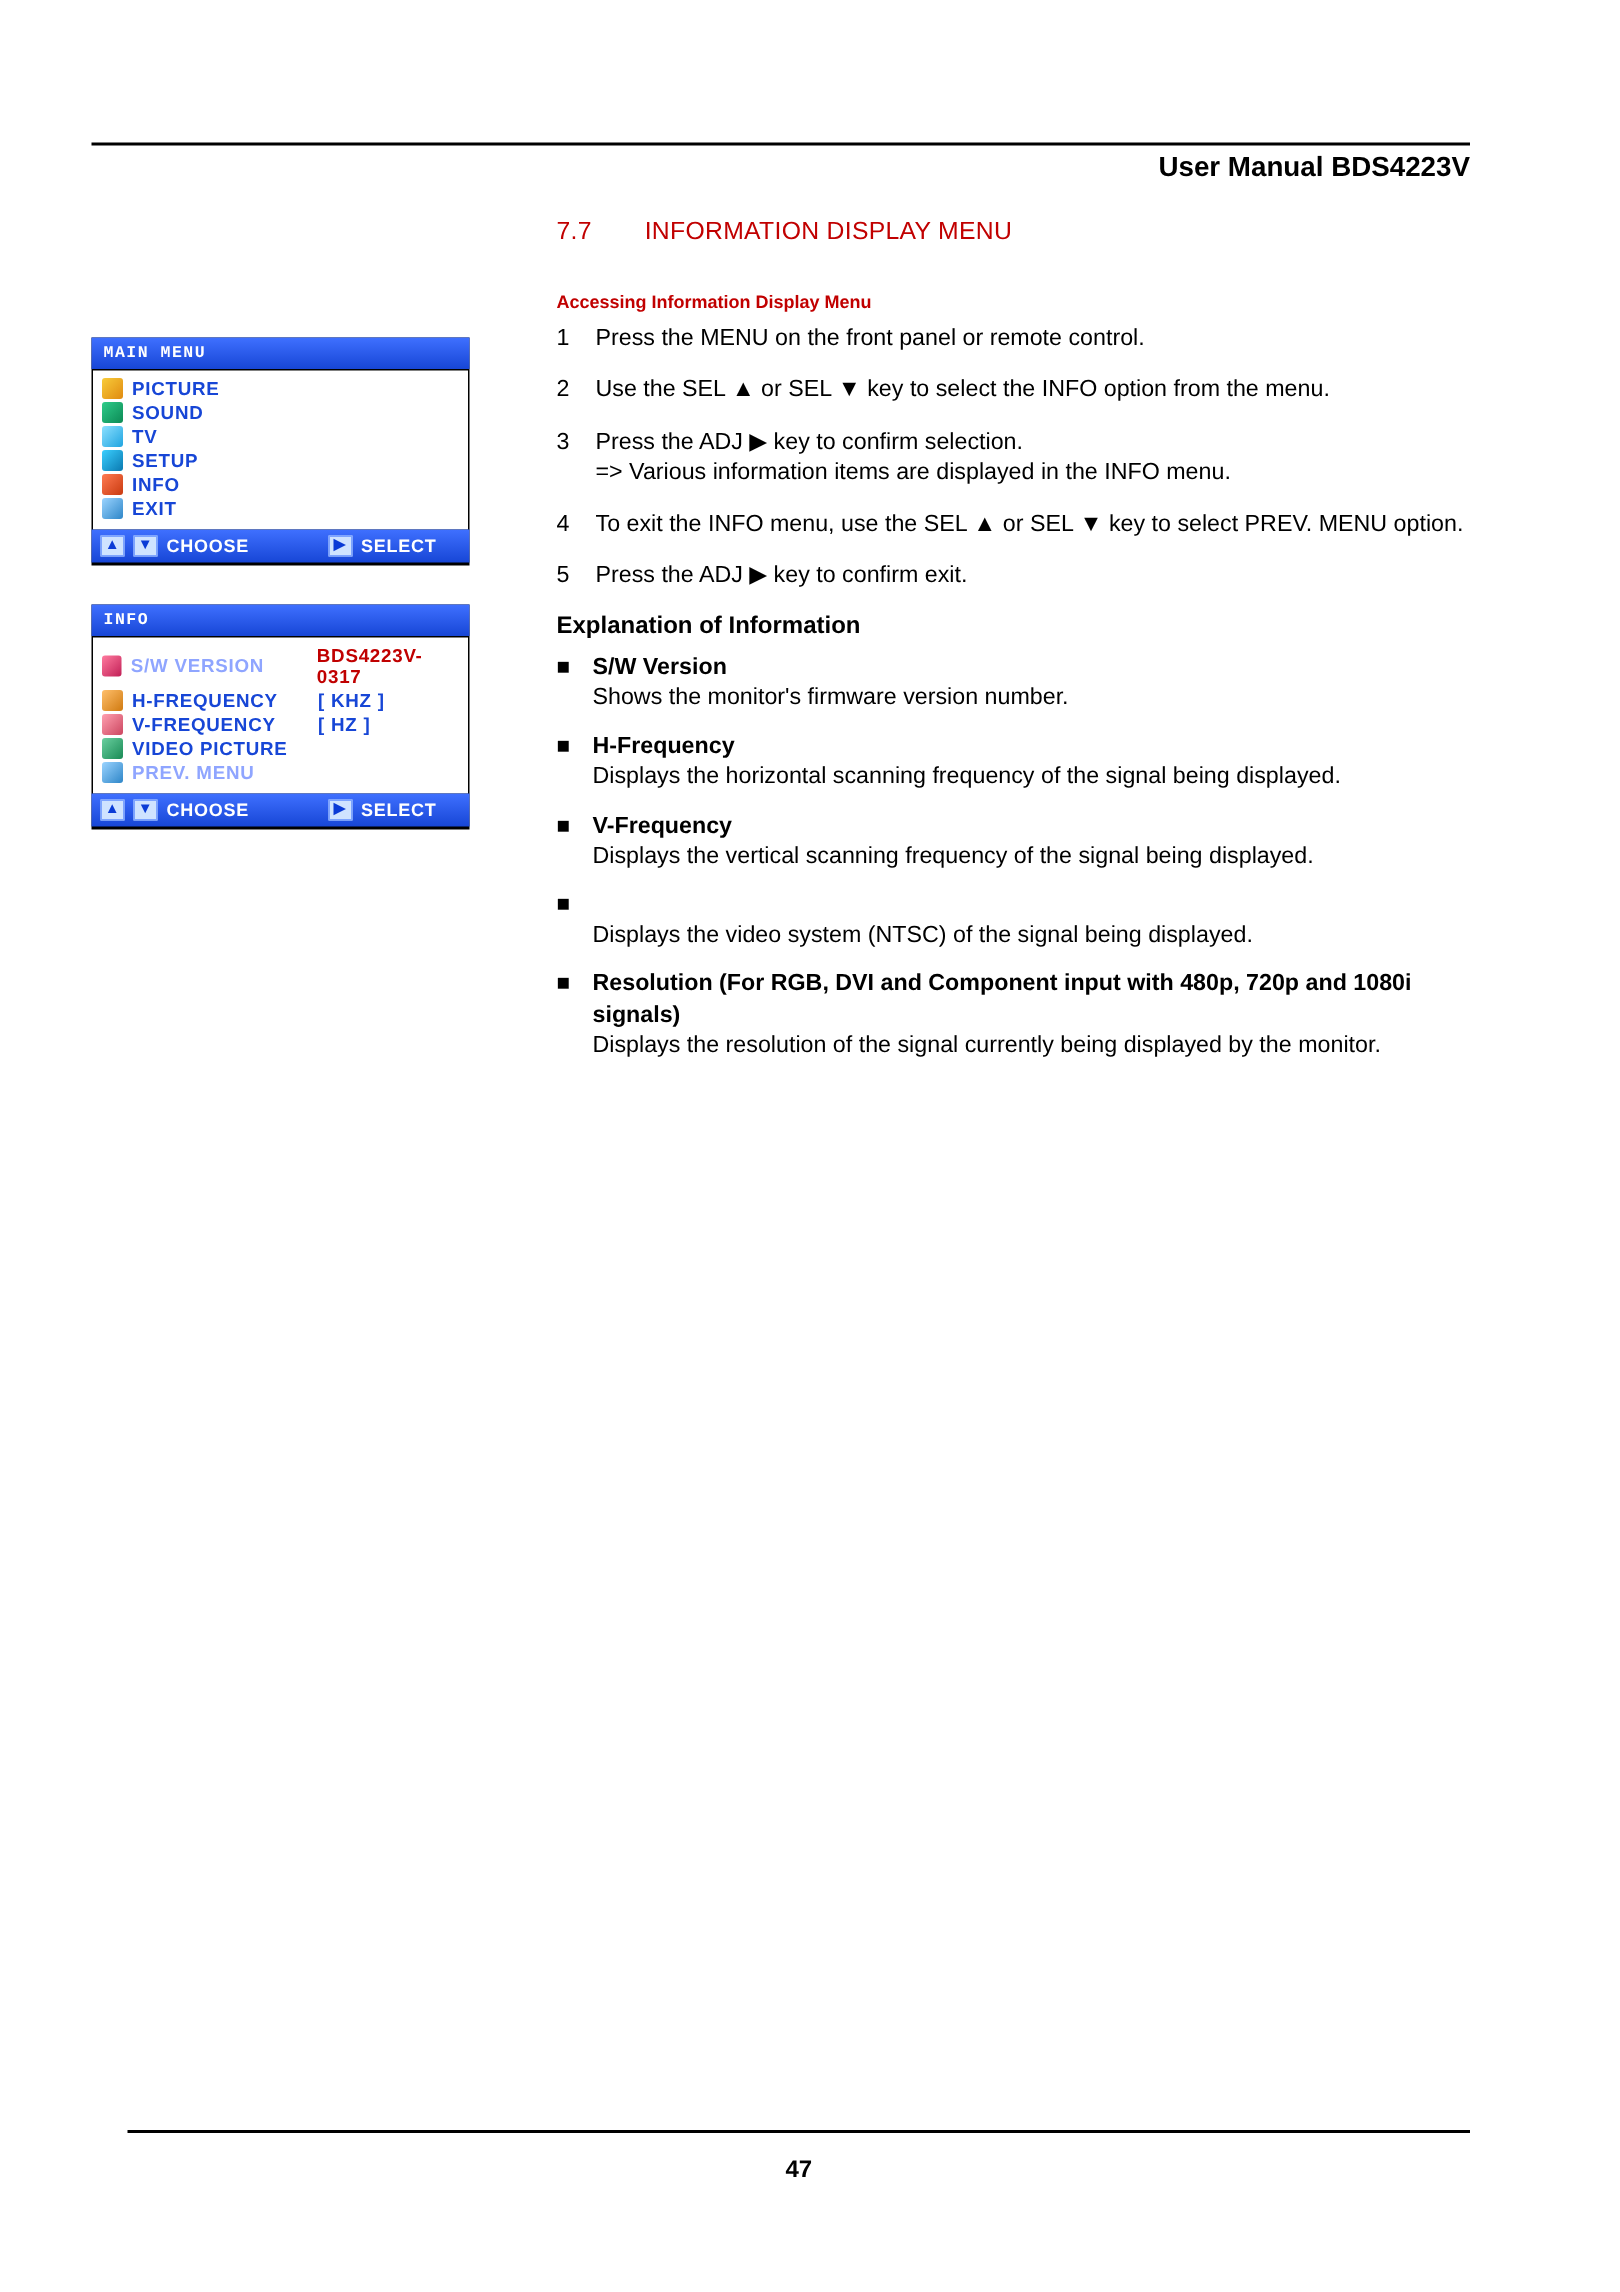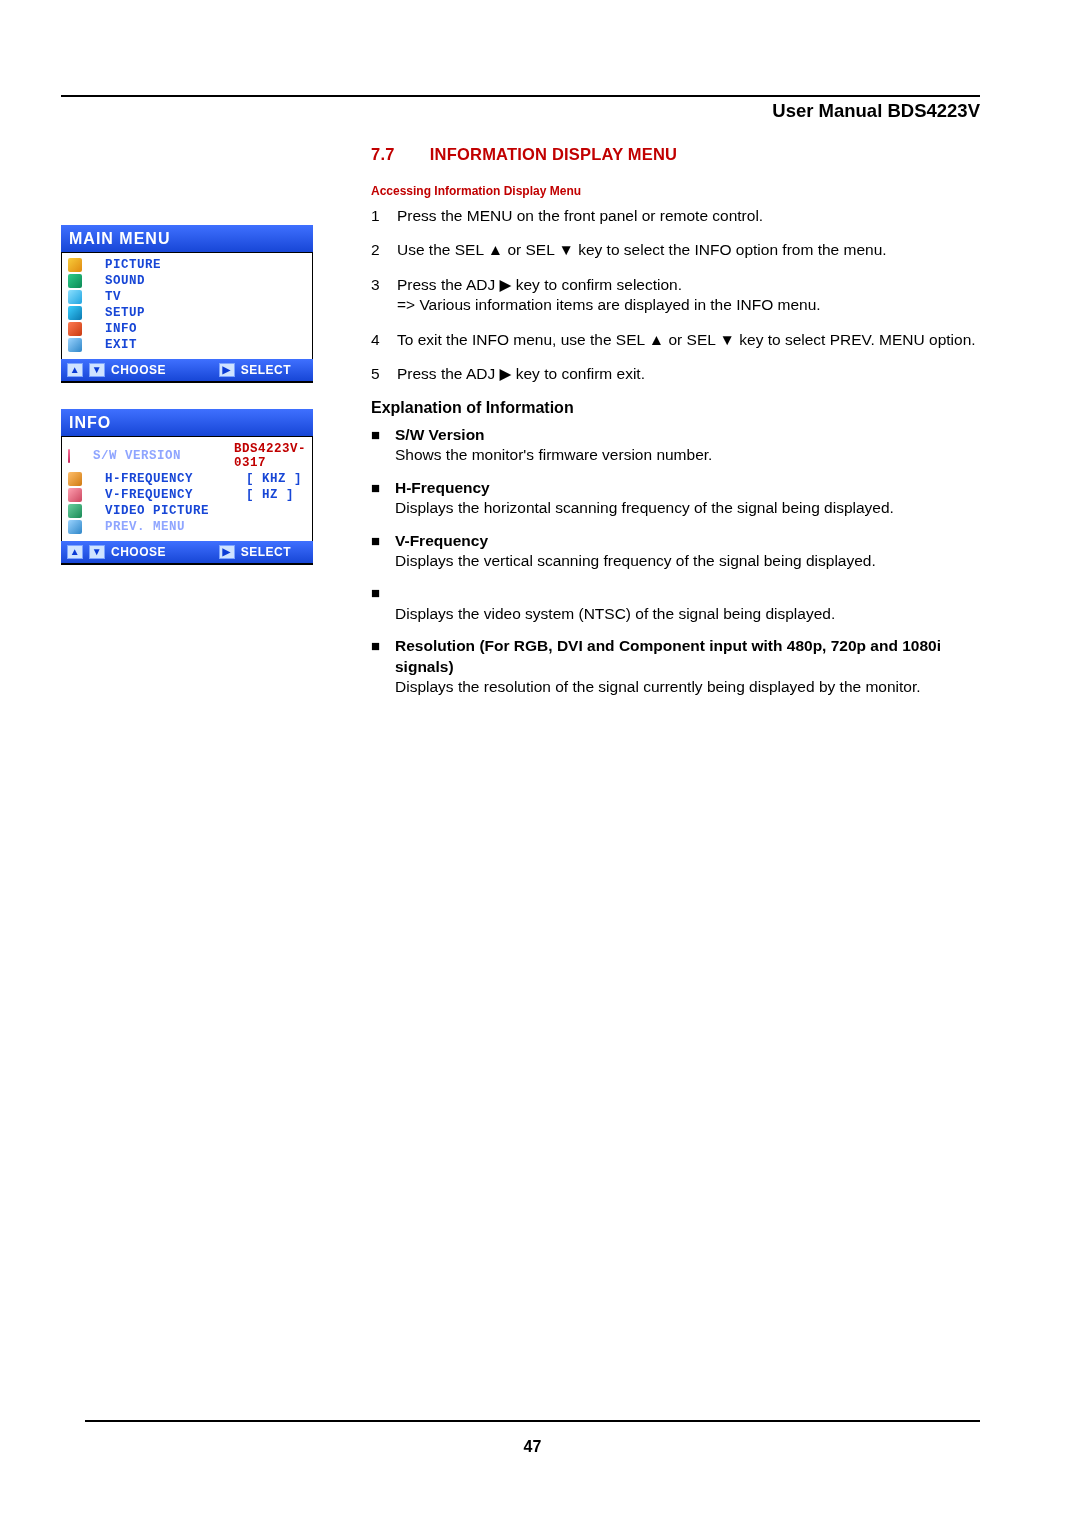--- a/index.html
+++ b/index.html
@@ -45,34 +45,34 @@
     width:252px;
     margin-bottom:26px;
     background:#000;
     padding-bottom:2px;
   }
   .osd .titlebar {
     background:linear-gradient(#3f70ff,#1746d6);
     color:#fff;
     padding:5px 8px 4px 8px;
     letter-spacing:1px;
-    font-size:16px;
+    font-size:11px;
+    font-family:Liberation Mono, monospace;
   }
   .osd .body {
     background:#fff;
     margin:1px 1px 0 1px;
     padding:4px 6px 6px 6px;
   }
   .osd-row {
     display:flex;
     align-items:center;
-    gap:23px;
+    gap:6px;
     padding:1px 0;
     color:#1746d6;
-    font-family:Liberation Mono, monospace;
   }
   .osd-row .icon {
     width:14px;
     height:14px;
     display:inline-block;
     border-radius:2px;
   }
   .osd-row .text { letter-spacing:.5px; }
   .osd-row .val { color:#c00000; margin-left:14px; letter-spacing:.5px; }
   .osd-row .val.blue { color:#1746d6; }
@@ -111,23 +111,23 @@
   .ic-hfreq   { background:linear-gradient(135deg,#ffbf6b,#d07a10); }
   .ic-vfreq   { background:linear-gradient(135deg,#ffa0b0,#cc4660); }
   .ic-vid     { background:linear-gradient(135deg,#6ad0a0,#198a55); }
   .ic-prev    { background:linear-gradient(135deg,#9bd4ff,#2e86c8); }
 
   
   .sec-no { display:inline-block; width:54px; }
   h2.section {
     color:#c10000;
     font-size:16.5px;
-    font-weight:700;
+    font-weight:400;
     letter-spacing:.2px;
-    margin-bottom:20px;
+    margin-bottom:30px;
   }
   p.intro { font-size:15.5px; line-height:1.32; margin-bottom:18px; }
   h3.sub {
     color:#c10000;
     font-size:12px;
     font-weight:700;
     margin:6px 0 8px 0;
   }
   ol.steps {
     list-style:none;

